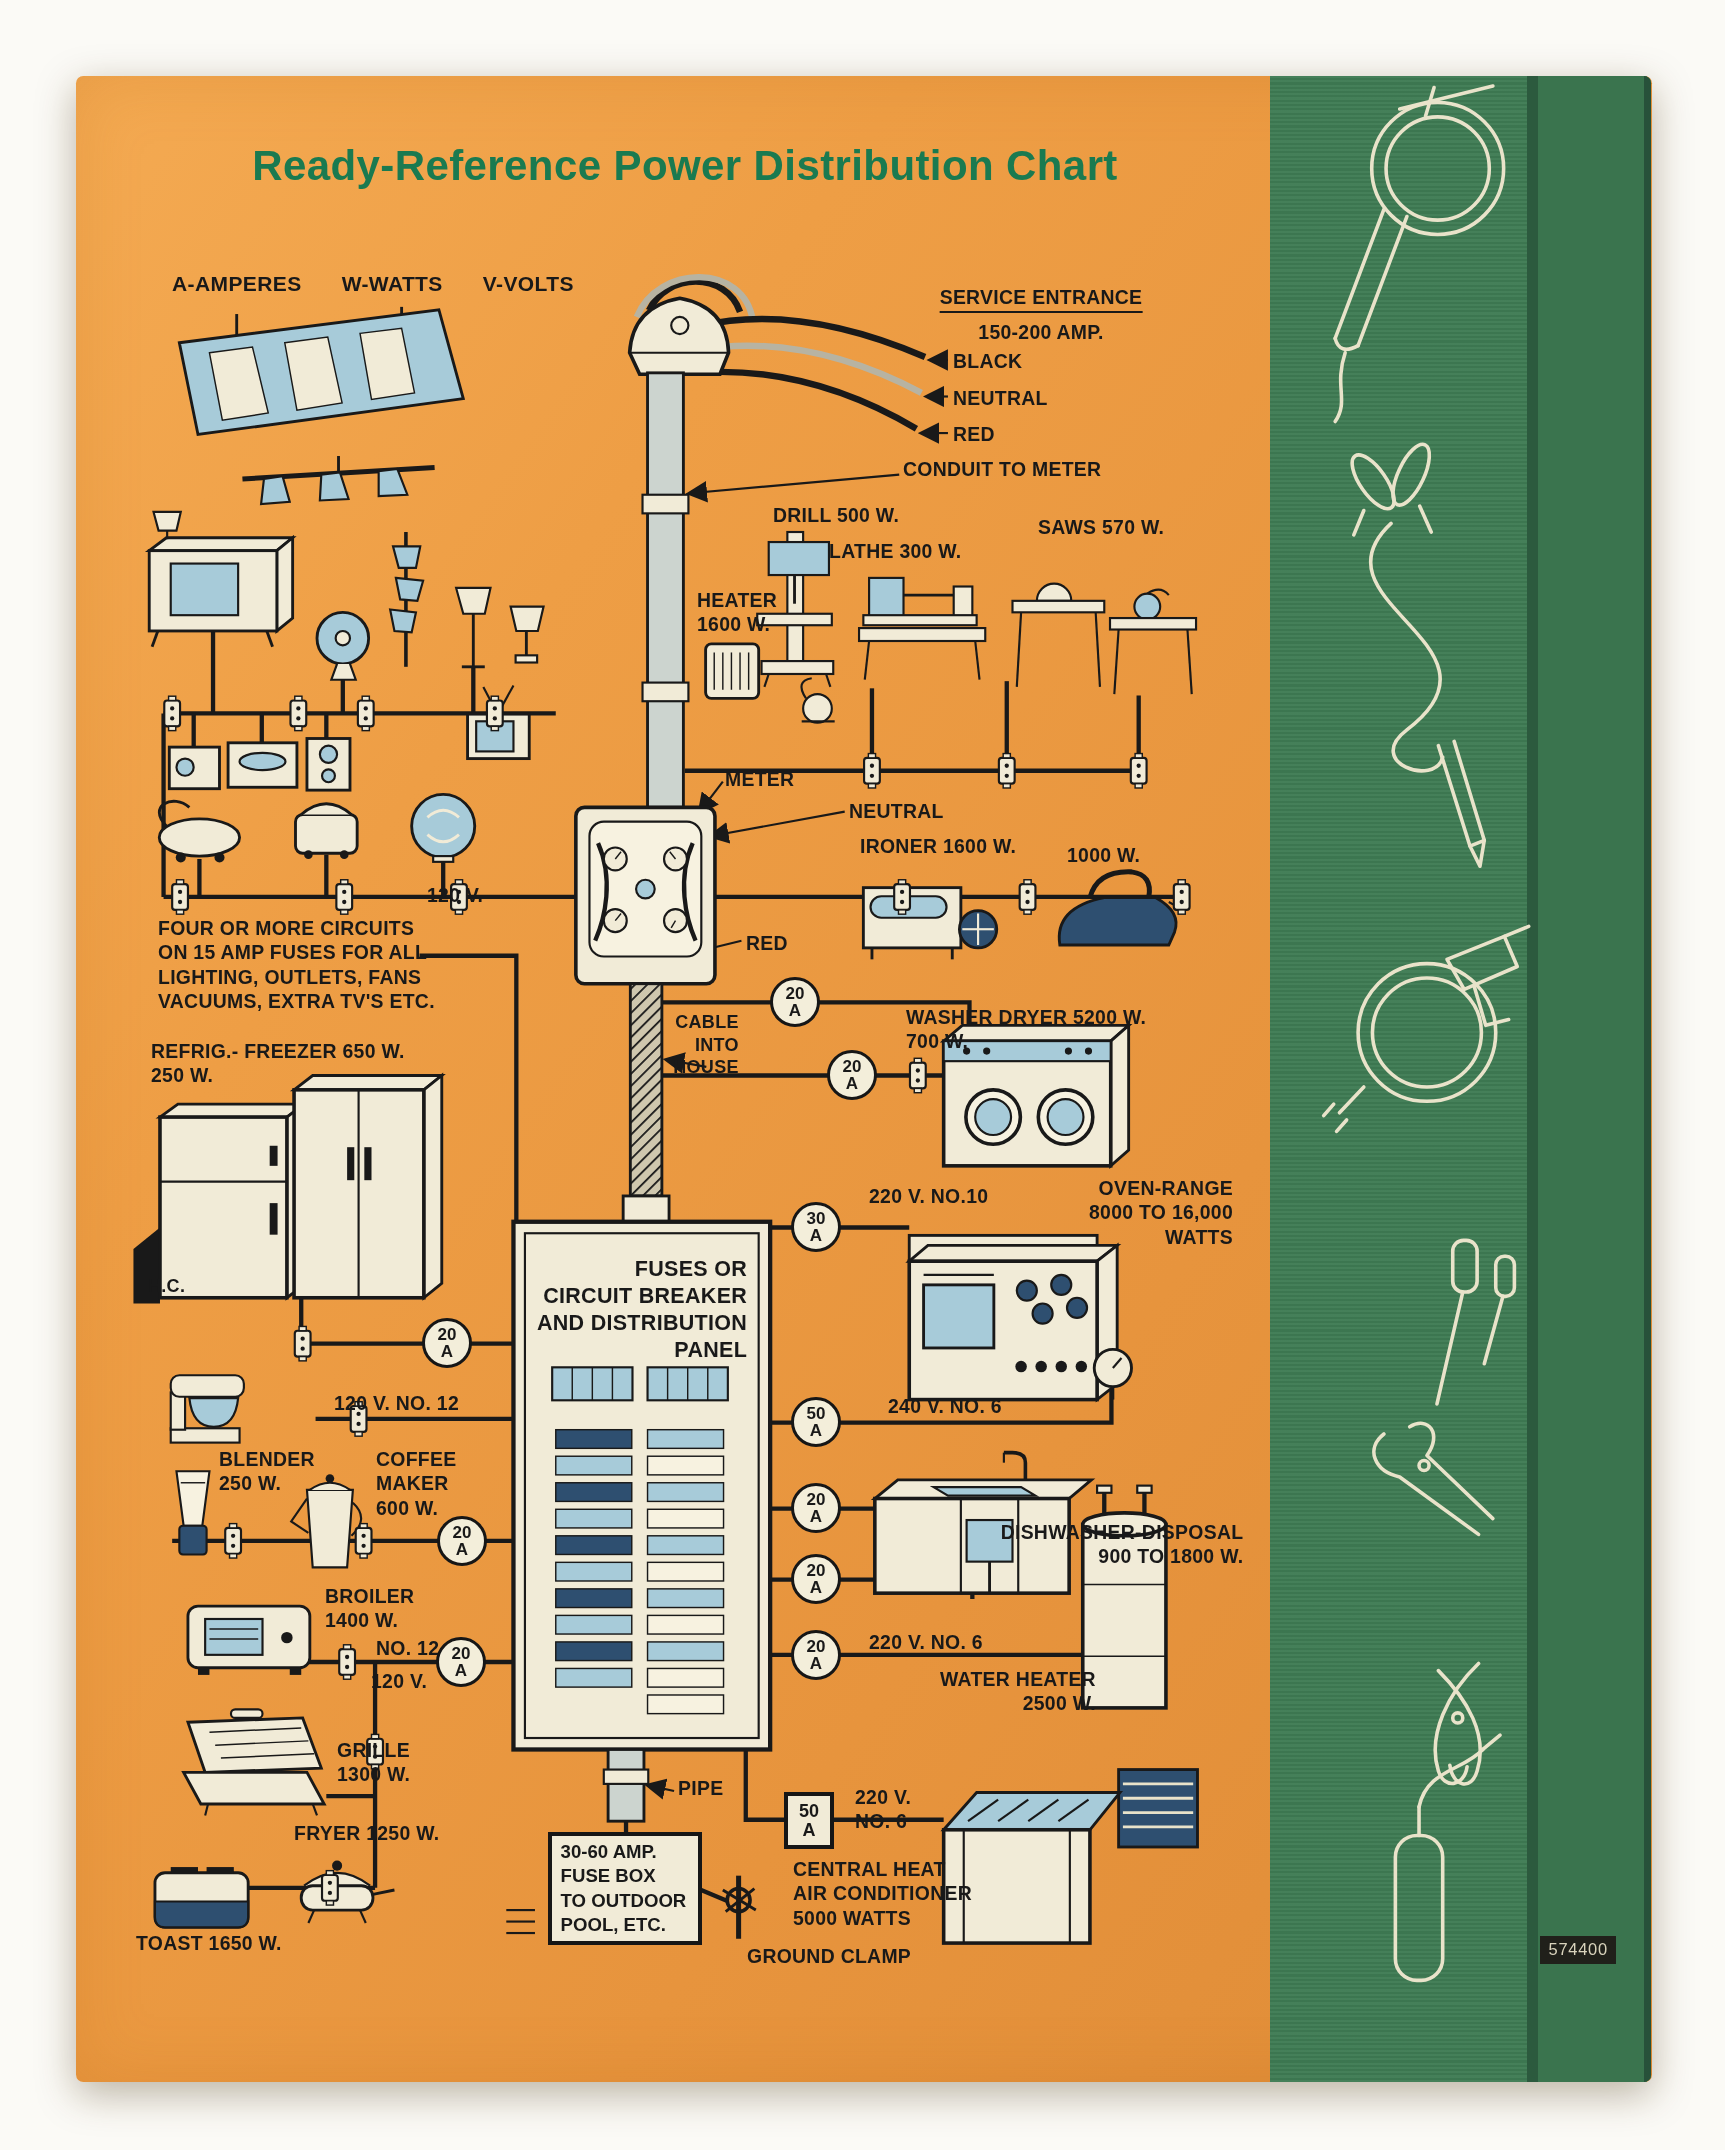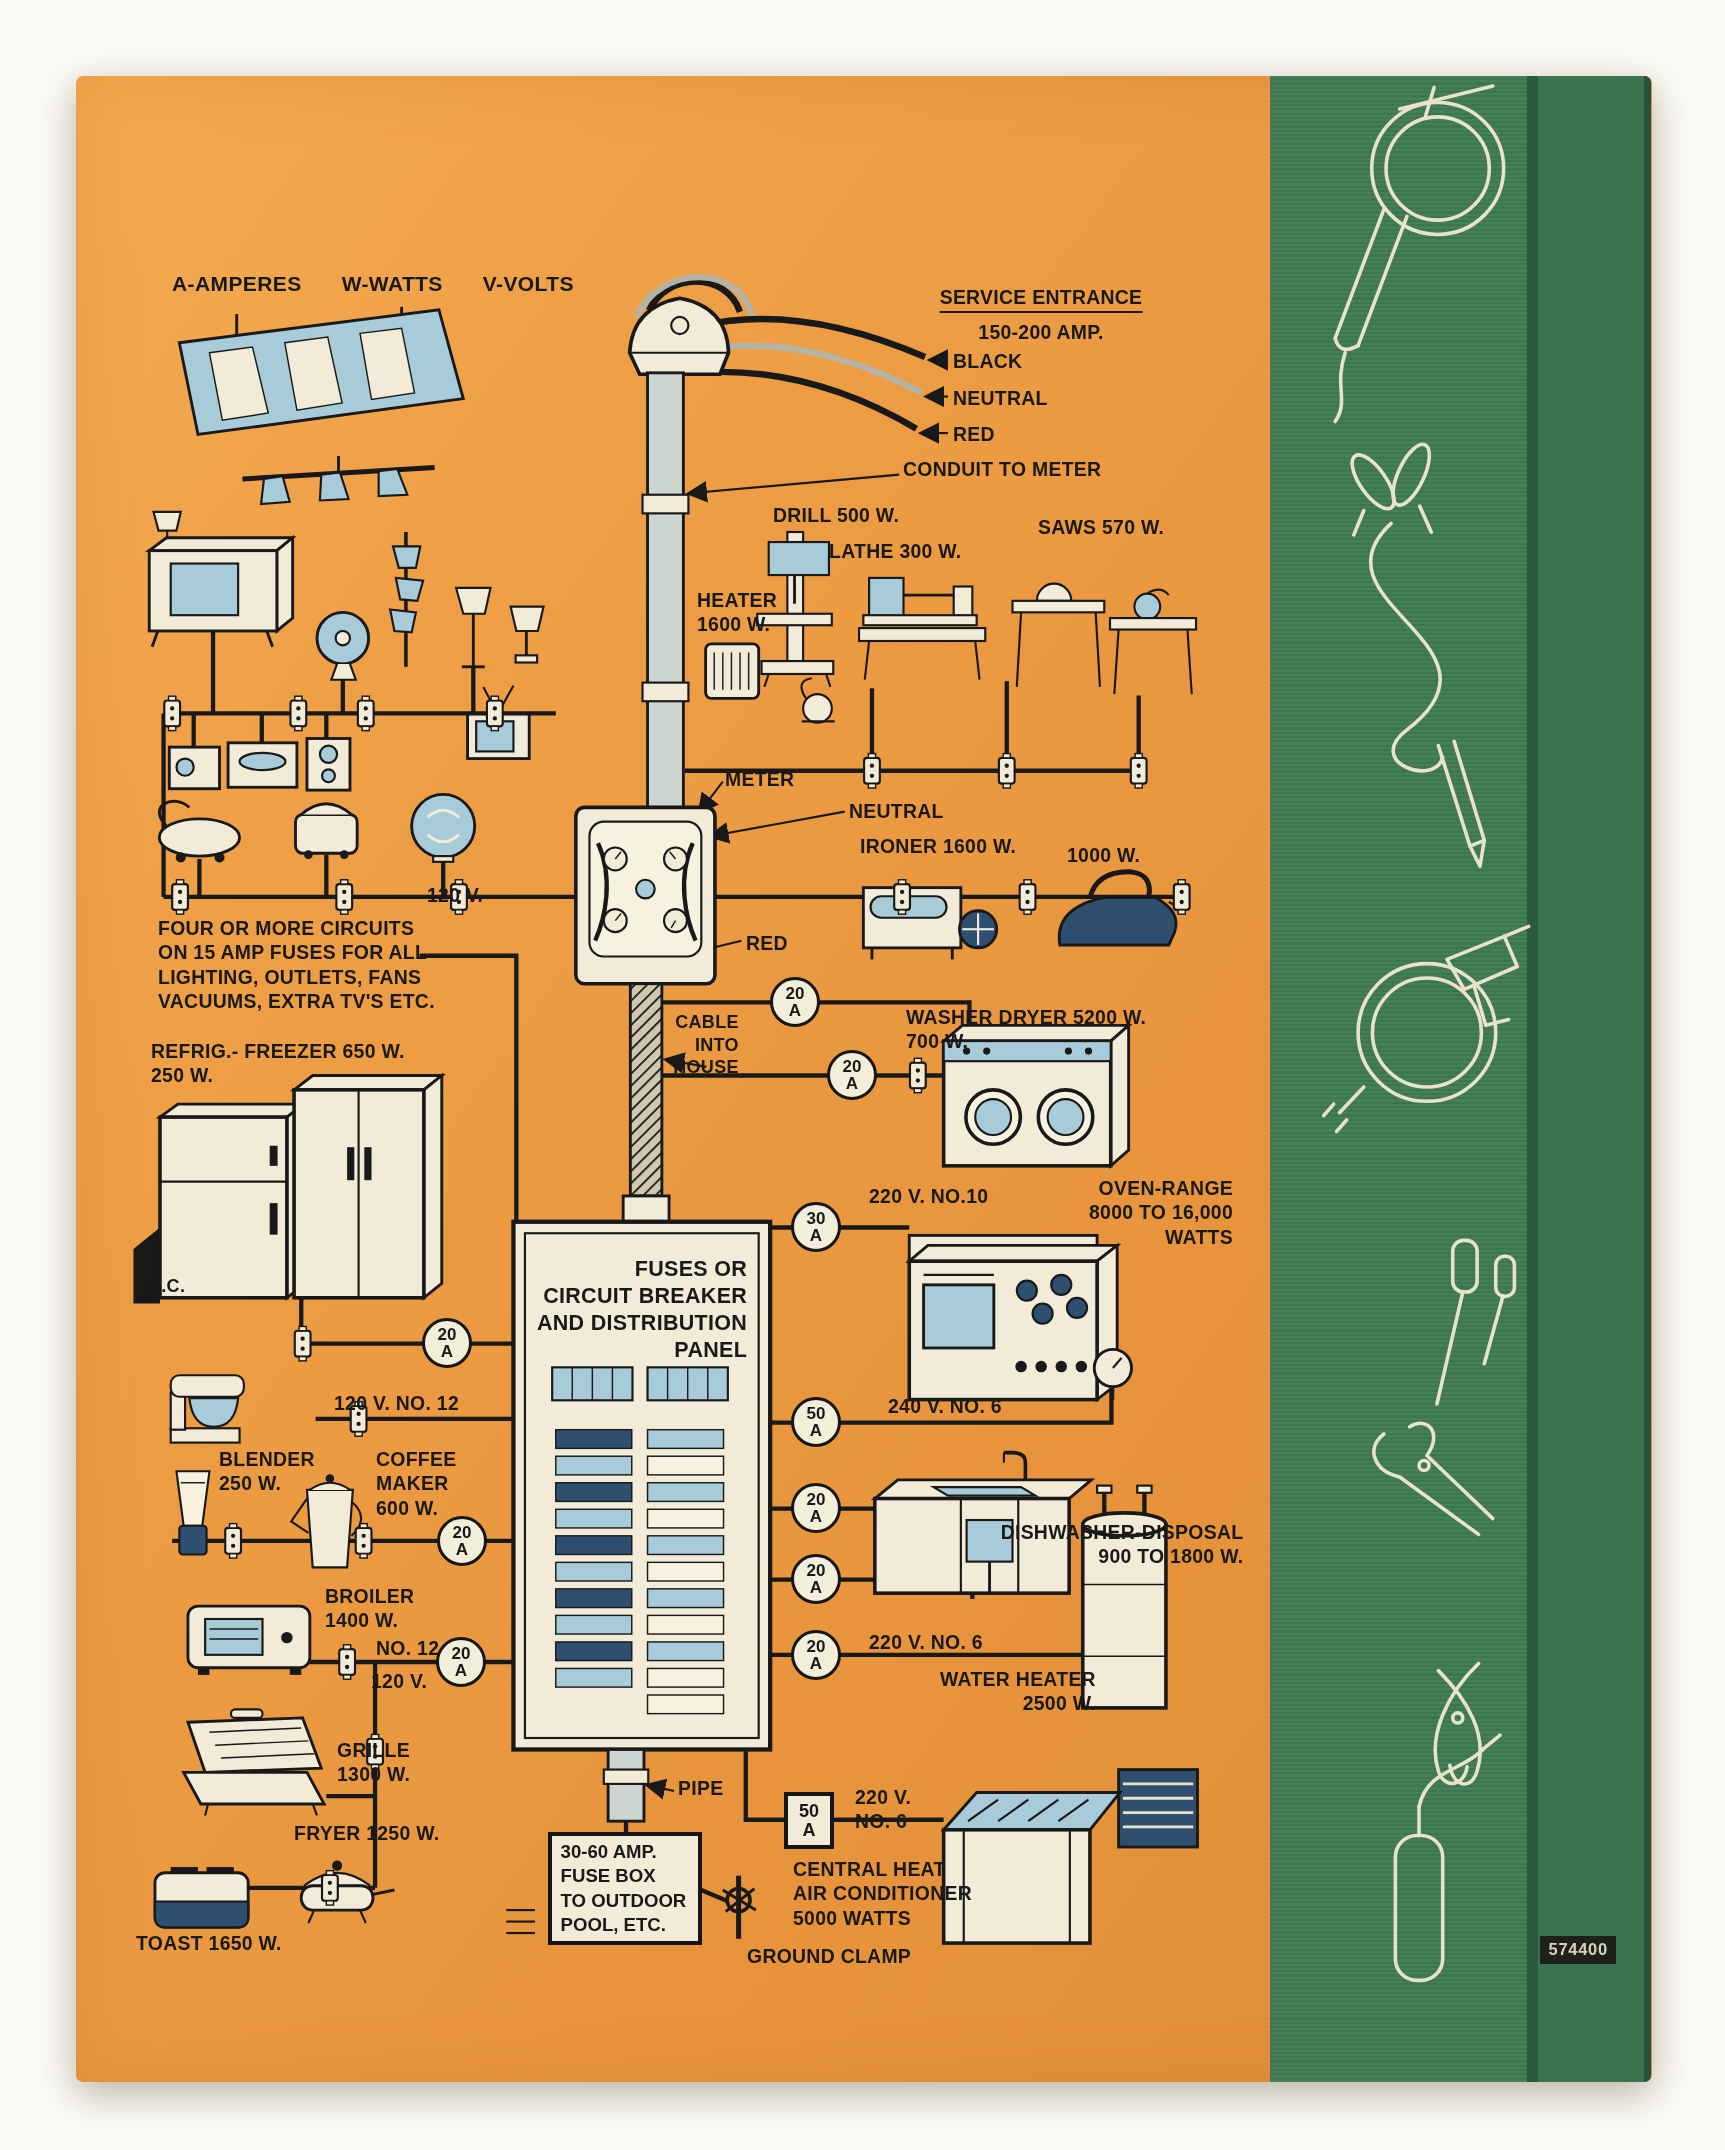--- a/index.html
+++ b/index.html
@@ -36,21 +36,21 @@
   .u{border-bottom:2.9px solid #191919;padding-bottom:2.2px}
   .s{font-size:18px}
   .fuse{position:absolute;width:50px;height:50px;border-radius:50%;background:#f3eeda;border:3.6px solid #161616;
         display:flex;align-items:center;justify-content:center;text-align:center;white-space:pre-line;
         font-weight:700;font-size:17px;line-height:1.02}
   .block50{position:absolute;left:784px;top:1792px;width:50px;height:57px;background:#f1ebd7;border:4.3px solid #161616;
         display:flex;align-items:center;justify-content:center;text-align:center;white-space:pre-line;
         font-weight:700;font-size:18px;line-height:1.05}
   .notebox{position:absolute;left:548px;top:1832px;width:154px;height:113px;background:#f1ebd7;border:4.3px solid #161616;
         font-weight:700;font-size:18.6px;line-height:1.3;padding:4.3px 8.6px;white-space:pre-line}
-  .code{position:absolute;left:1540px;top:1936px;background:#20201a;color:#d9d3bc;font-size:16.5px;font-weight:700;
+  .code{position:absolute;left:1540px;top:1936px;background:#20201a;color:#d9d3bc;font-size:16.5px;font-weight:400;
         padding:4.3px 8.6px;letter-spacing:0.7px}
 </style>
 </head>
 <body>
 
 <div id="stage">
 
   <div class="cover">
     <div class="spine">
       <div class="tex"></div>
@@ -596,20 +596,21 @@
       <path d="M 2062 2320 C 2020 2360 1990 2420 2006 2470 C 2014 2496 2042 2492 2046 2464"></path>
       <path d="M 2006 2330 C 2046 2370 2076 2420 2060 2470 C 2052 2498 2026 2492 2022 2462"></path>
       <circle cx="2033" cy="2396" r="7"></circle>
       <rect x="1946" y="2560" width="66" height="202" rx="30"></rect>
       <path d="M 1979 2560 L 1979 2520"></path>
       <path d="M 1979 2520 C 1990 2468 2040 2470 2068 2440"></path>
       <path d="M 2068 2440 L 2092 2420"></path>
     </g>
   </svg>
 
+  <div class="title">Ready-Reference Power Distribution Chart</div>
 
   <div class="legend">
     <span>A-AMPERES</span>
     <span>W-WATTS</span>
     <span>V-VOLTS</span>
   </div>
 
   <div class="lbl c u" style="left:1041px;top:285px">SERVICE ENTRANCE</div>
   <div class="lbl c" style="left:1041px;top:320px">150-200 AMP.</div>
   <div class="lbl" style="left:953px;top:349px">BLACK</div>

